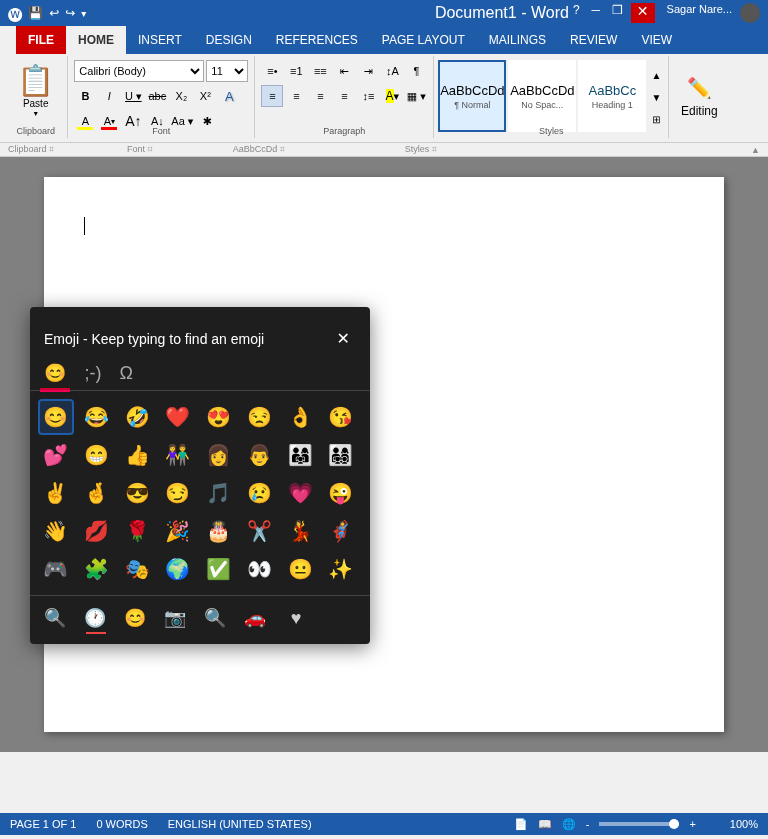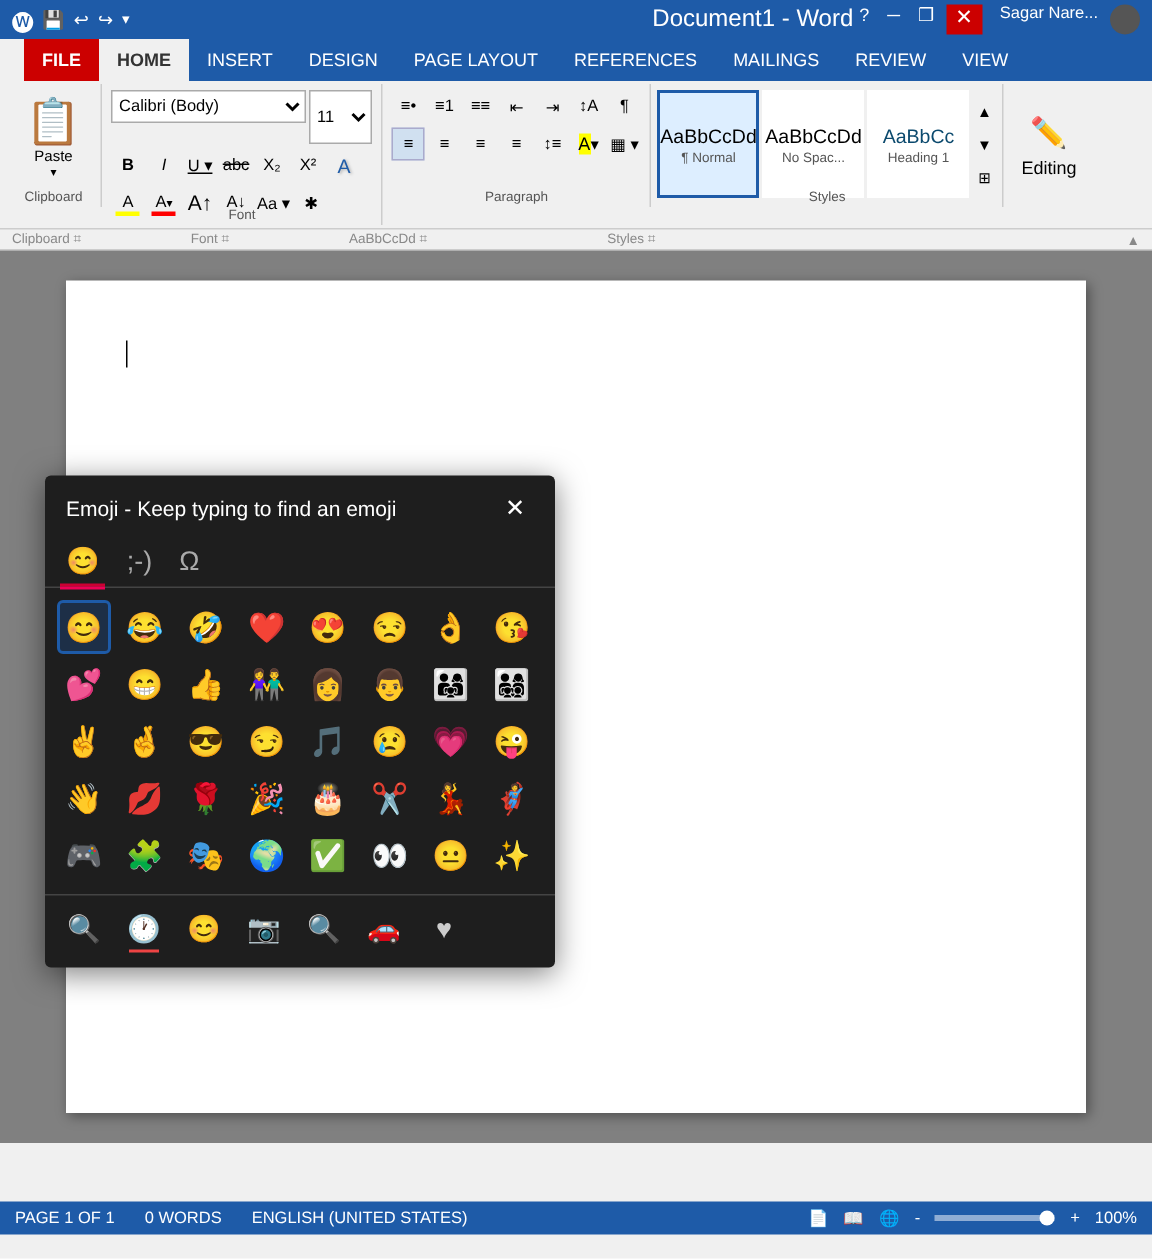--- a/index.html
+++ b/index.html
@@ -35,49 +35,49 @@
     }
     .ribbon-tab.active { background: #f0f0f0; color: #1e5ba8; font-weight: bold; }
 
     .ribbon-content { display: flex; padding: 2px 4px; background: #f0f0f0; min-height: 88px; align-items: flex-start; }
 
     .ribbon-group { display: flex; flex-direction: column; border-right: 1px solid #ccc; padding: 2px 6px; min-height: 82px; position: relative; }
     .ribbon-group:last-child { border-right: none; }
     .ribbon-group-label { font-size: 9px; color: #555; text-align: center; position: absolute; bottom: 2px; left: 0; right: 0; }
     .small-btn { font-size: 10px; padding: 1px 4px; cursor: pointer; background: transparent; border: 1px solid transparent; white-space: nowrap; }
     .font-name-select { width: 130px; height: 22px; font-size: 11px; border: 1px solid #aaa; background: white; }
-    .font-size-select { width: 42px; height: 36px; font-size: 11px; border: 1px solid #aaa; background: white; }
+    .font-size-select { width: 42px; height: 22px; font-size: 11px; border: 1px solid #aaa; background: white; }
     .fmtbtn { min-width: 22px; height: 22px; border: 1px solid transparent; background: transparent; cursor: pointer; font-size: 11px; display: flex; align-items: center; justify-content: center; }
     .fmtbtn.bold { font-weight: bold; }
     .fmtbtn.italic { font-style: italic; }
     .fmtbtn.underline { text-decoration: underline; }
     .style-gallery { display: flex; gap: 2px; }
     .style-item { width: 68px; height: 72px; border: 2px solid transparent; cursor: pointer; display: flex; flex-direction: column; align-items: center; justify-content: center; padding: 4px; background: white; }
     .style-item.active { border-color: #1e5ba8; background: #ddeeff; }
     .style-item-text { font-size: 14px; }
     .style-item-label { font-size: 9px; color: #555; margin-top: 2px; }
     .style-scroll { display: flex; flex-direction: column; justify-content: center; margin-left: 2px; }
     .style-scroll-btn { width: 16px; height: 22px; cursor: pointer; background: transparent; border: 1px solid transparent; display: flex; align-items: center; justify-content: center; font-size: 10px; }
 
     
     .doc-area { background: #808080; height: 595px; display: flex; justify-content: center; padding: 20px; overflow: hidden; position: relative; }
     .doc-page { background: white; width: 680px; min-height: 550px; box-shadow: 2px 2px 8px rgba(0,0,0,0.4); padding: 40px; position: relative; }
     .doc-cursor { width: 1px; height: 18px; background: black; display: inline-block; animation: blink 1s step-end infinite; }
     @keyframes blink { 50% { opacity: 0; } }
 
     
-    .status-bar { background: #1e5ba8; color: white; height: 22px; display: flex; align-items: center; padding: 0 10px; gap: 20px; font-size: 11px; position: absolute; bottom: 16px; left: 0; right: 0; }
+    .status-bar { background: #1e5ba8; color: white; height: 22px; display: flex; align-items: center; padding: 0 10px; gap: 20px; font-size: 11px; position: absolute; bottom: 4px; left: 0; right: 0; }
     .status-right { margin-left: auto; display: flex; align-items: center; gap: 10px; }
     .zoom-slider { width: 80px; height: 4px; background: rgba(255,255,255,0.5); position: relative; cursor: pointer; }
     .zoom-thumb { width: 10px; height: 10px; background: white; border-radius: 50%; position: absolute; top: -3px; right: 0; }
 
     
     .emoji-overlay { position: absolute; top: 150px; left: 30px; z-index: 100; }
     .emoji-picker { background: #1e1e1e; border-radius: 4px; width: 340px; box-shadow: 0 4px 20px rgba(0,0,0,0.5); overflow: hidden; }
-    .emoji-header { display: flex; align-items: center; justify-content: space-between; padding: 10px 14px 6px; }
+    .emoji-header { display: flex; align-items: center; justify-content: space-between; padding: 20px 14px 6px; }
     .emoji-title { color: white; font-size: 14px; }
     .emoji-close { background: transparent; border: none; color: white; font-size: 16px; cursor: pointer; padding: 2px 6px; }
 
     .emoji-tabs { display: flex; padding: 4px 10px; gap: 10px; border-bottom: 1px solid #444; }
     .emoji-tab { color: #aaa; font-size: 18px; cursor: pointer; padding: 2px 4px; background: transparent; border: none; position: relative; }
     .emoji-tab.active { color: white; }
     .emoji-tab.active::after { content: ''; position: absolute; bottom: -6px; left: 0; right: 0; height: 2px; background: #e05; }
     .emoji-tab-smiley::after { background: #e05 !important; }
 
     .emoji-grid { display: grid; grid-template-columns: repeat(8, 1fr); gap: 2px; padding: 8px; max-height: 250px; overflow-y: auto; }
@@ -115,22 +115,22 @@
   </div>
 </div>
 
 <div class="ribbon">
 
   <div class="ribbon-tabs">
     <div class="ribbon-tab active" style="background:#c00; color:white; font-weight:bold;">FILE</div>
     <div class="ribbon-tab active" style="background:#f0f0f0; color:#333;">HOME</div>
     <div class="ribbon-tab">INSERT</div>
     <div class="ribbon-tab">DESIGN</div>
+    <div class="ribbon-tab">REFERENCES</div>
     <div class="ribbon-tab">PAGE LAYOUT</div>
-    <div class="ribbon-tab">REFERENCES</div>
     <div class="ribbon-tab">MAILINGS</div>
     <div class="ribbon-tab">REVIEW</div>
     <div class="ribbon-tab">VIEW</div>
   </div>
 
   <div class="ribbon-content">
 
     <div class="ribbon-group" style="flex-direction:row;">
       <div style="display:flex; flex-direction:column; align-items:center; padding:4px 6px; cursor:pointer; border:1px solid transparent;">
         <span style="font-size:30px;">📋</span>
@@ -324,15 +324,15 @@
   <span>ENGLISH (UNITED STATES)</span>
   <div class="status-right">
     <span style="cursor:pointer;">📄</span>
     <span style="cursor:pointer;">📖</span>
     <span style="cursor:pointer;">🌐</span>
     <span style="cursor:pointer;">-</span>
     <div class="zoom-slider">
       <div class="zoom-thumb"></div>
     </div>
     <span style="cursor:pointer;">+</span>
-    <span style="cursor:pointer;">100%</span>
+    <span style="cursor:pointer;margin-left:24px;">100%</span>
   </div>
 </div>
 
 </body></html>

